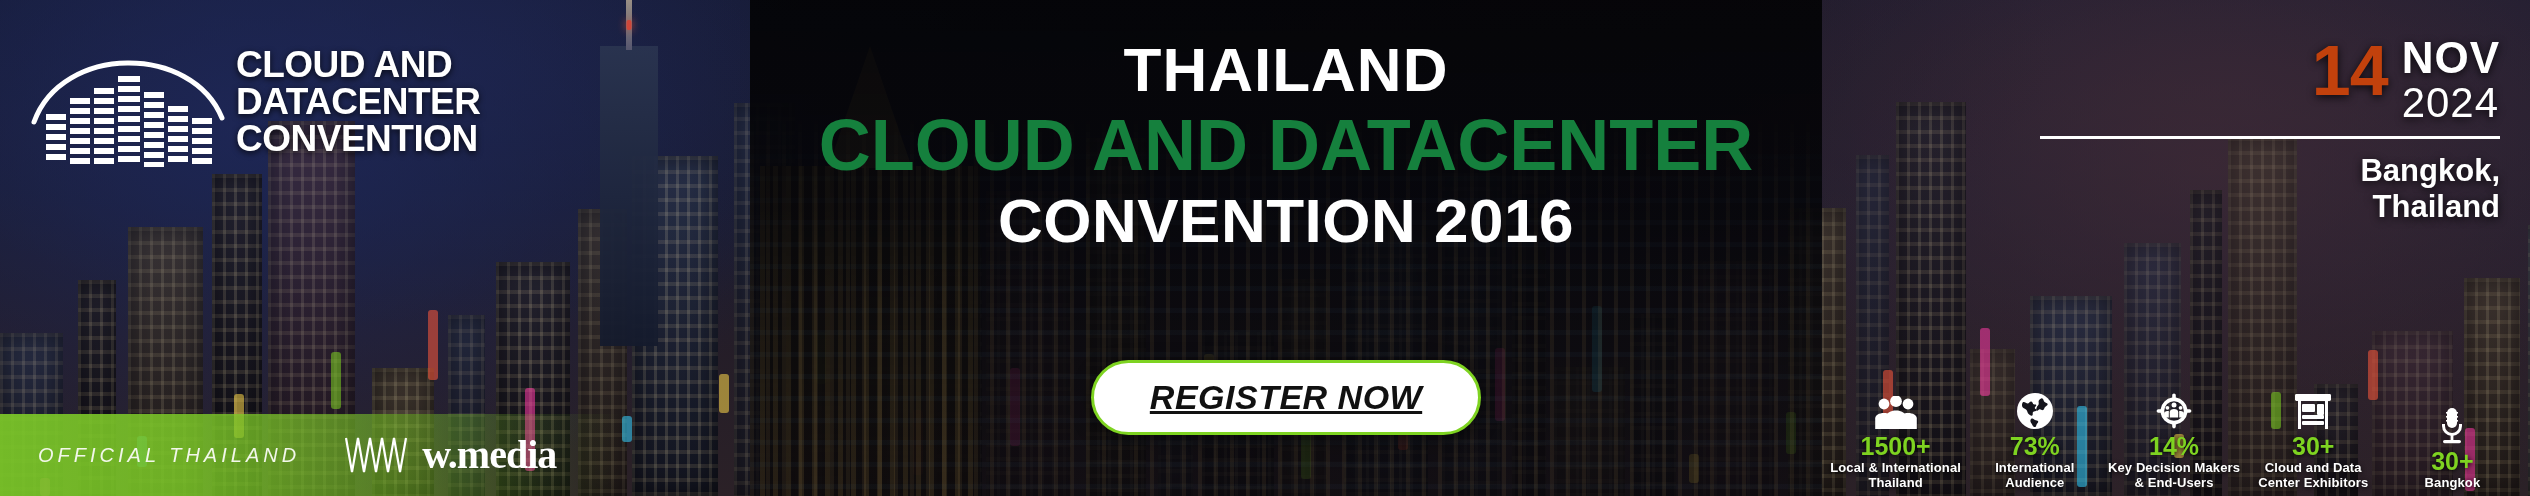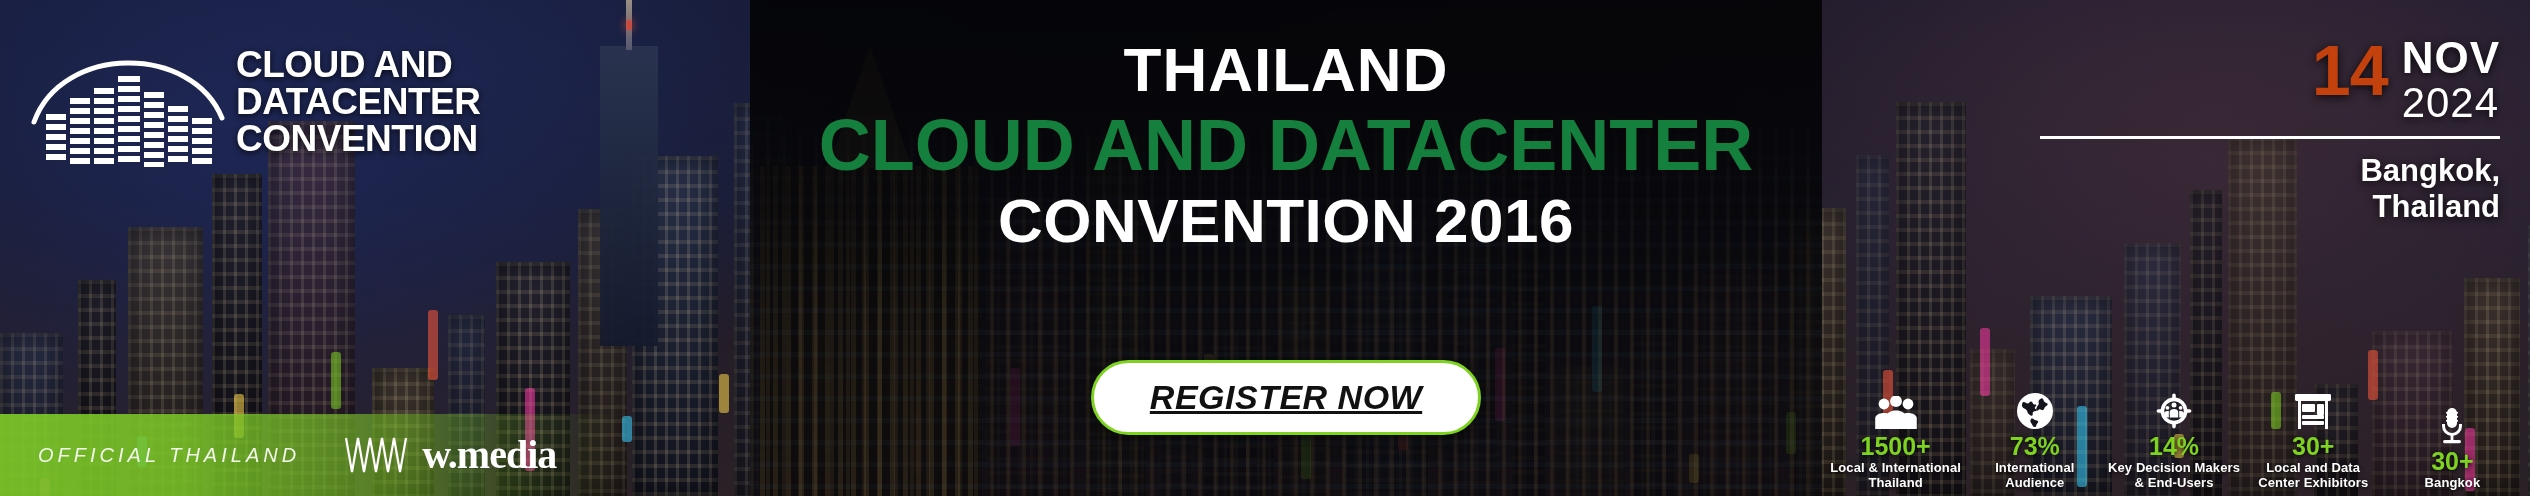--- a/index.html
+++ b/index.html
@@ -401,21 +401,21 @@
           <rect x="2" y="2" width="36" height="7" rx="1.4"></rect>
           <rect x="5" y="9" width="3" height="28"></rect>
           <rect x="32" y="9" width="3" height="28"></rect>
           <rect x="9" y="12" width="13" height="8" rx="1"></rect>
           <rect x="24" y="12" width="7" height="11" rx="1"></rect>
           <rect x="9" y="23" width="22" height="4" rx="1"></rect>
           <rect x="9" y="29" width="22" height="4" rx="1"></rect>
         </svg>
       </div>
       <div class="stat-value">30+</div>
-      <div class="stat-label">Local and Data</div>
+      <div class="stat-label">Cloud and Data</div>
       <div class="stat-label">Center Exhibitors</div>
     </div>
 
     <div class="stat">
       <div class="stat-icon">
         <svg width="30" height="38" viewBox="0 0 30 38" fill="#fff" aria-hidden="true">
           <rect x="10" y="1" width="10" height="20" rx="5"></rect>
           <rect x="9" y="5" width="12" height="1.6"></rect>
           <rect x="9" y="9" width="12" height="1.6"></rect>
           <rect x="9" y="13" width="12" height="1.6"></rect>

